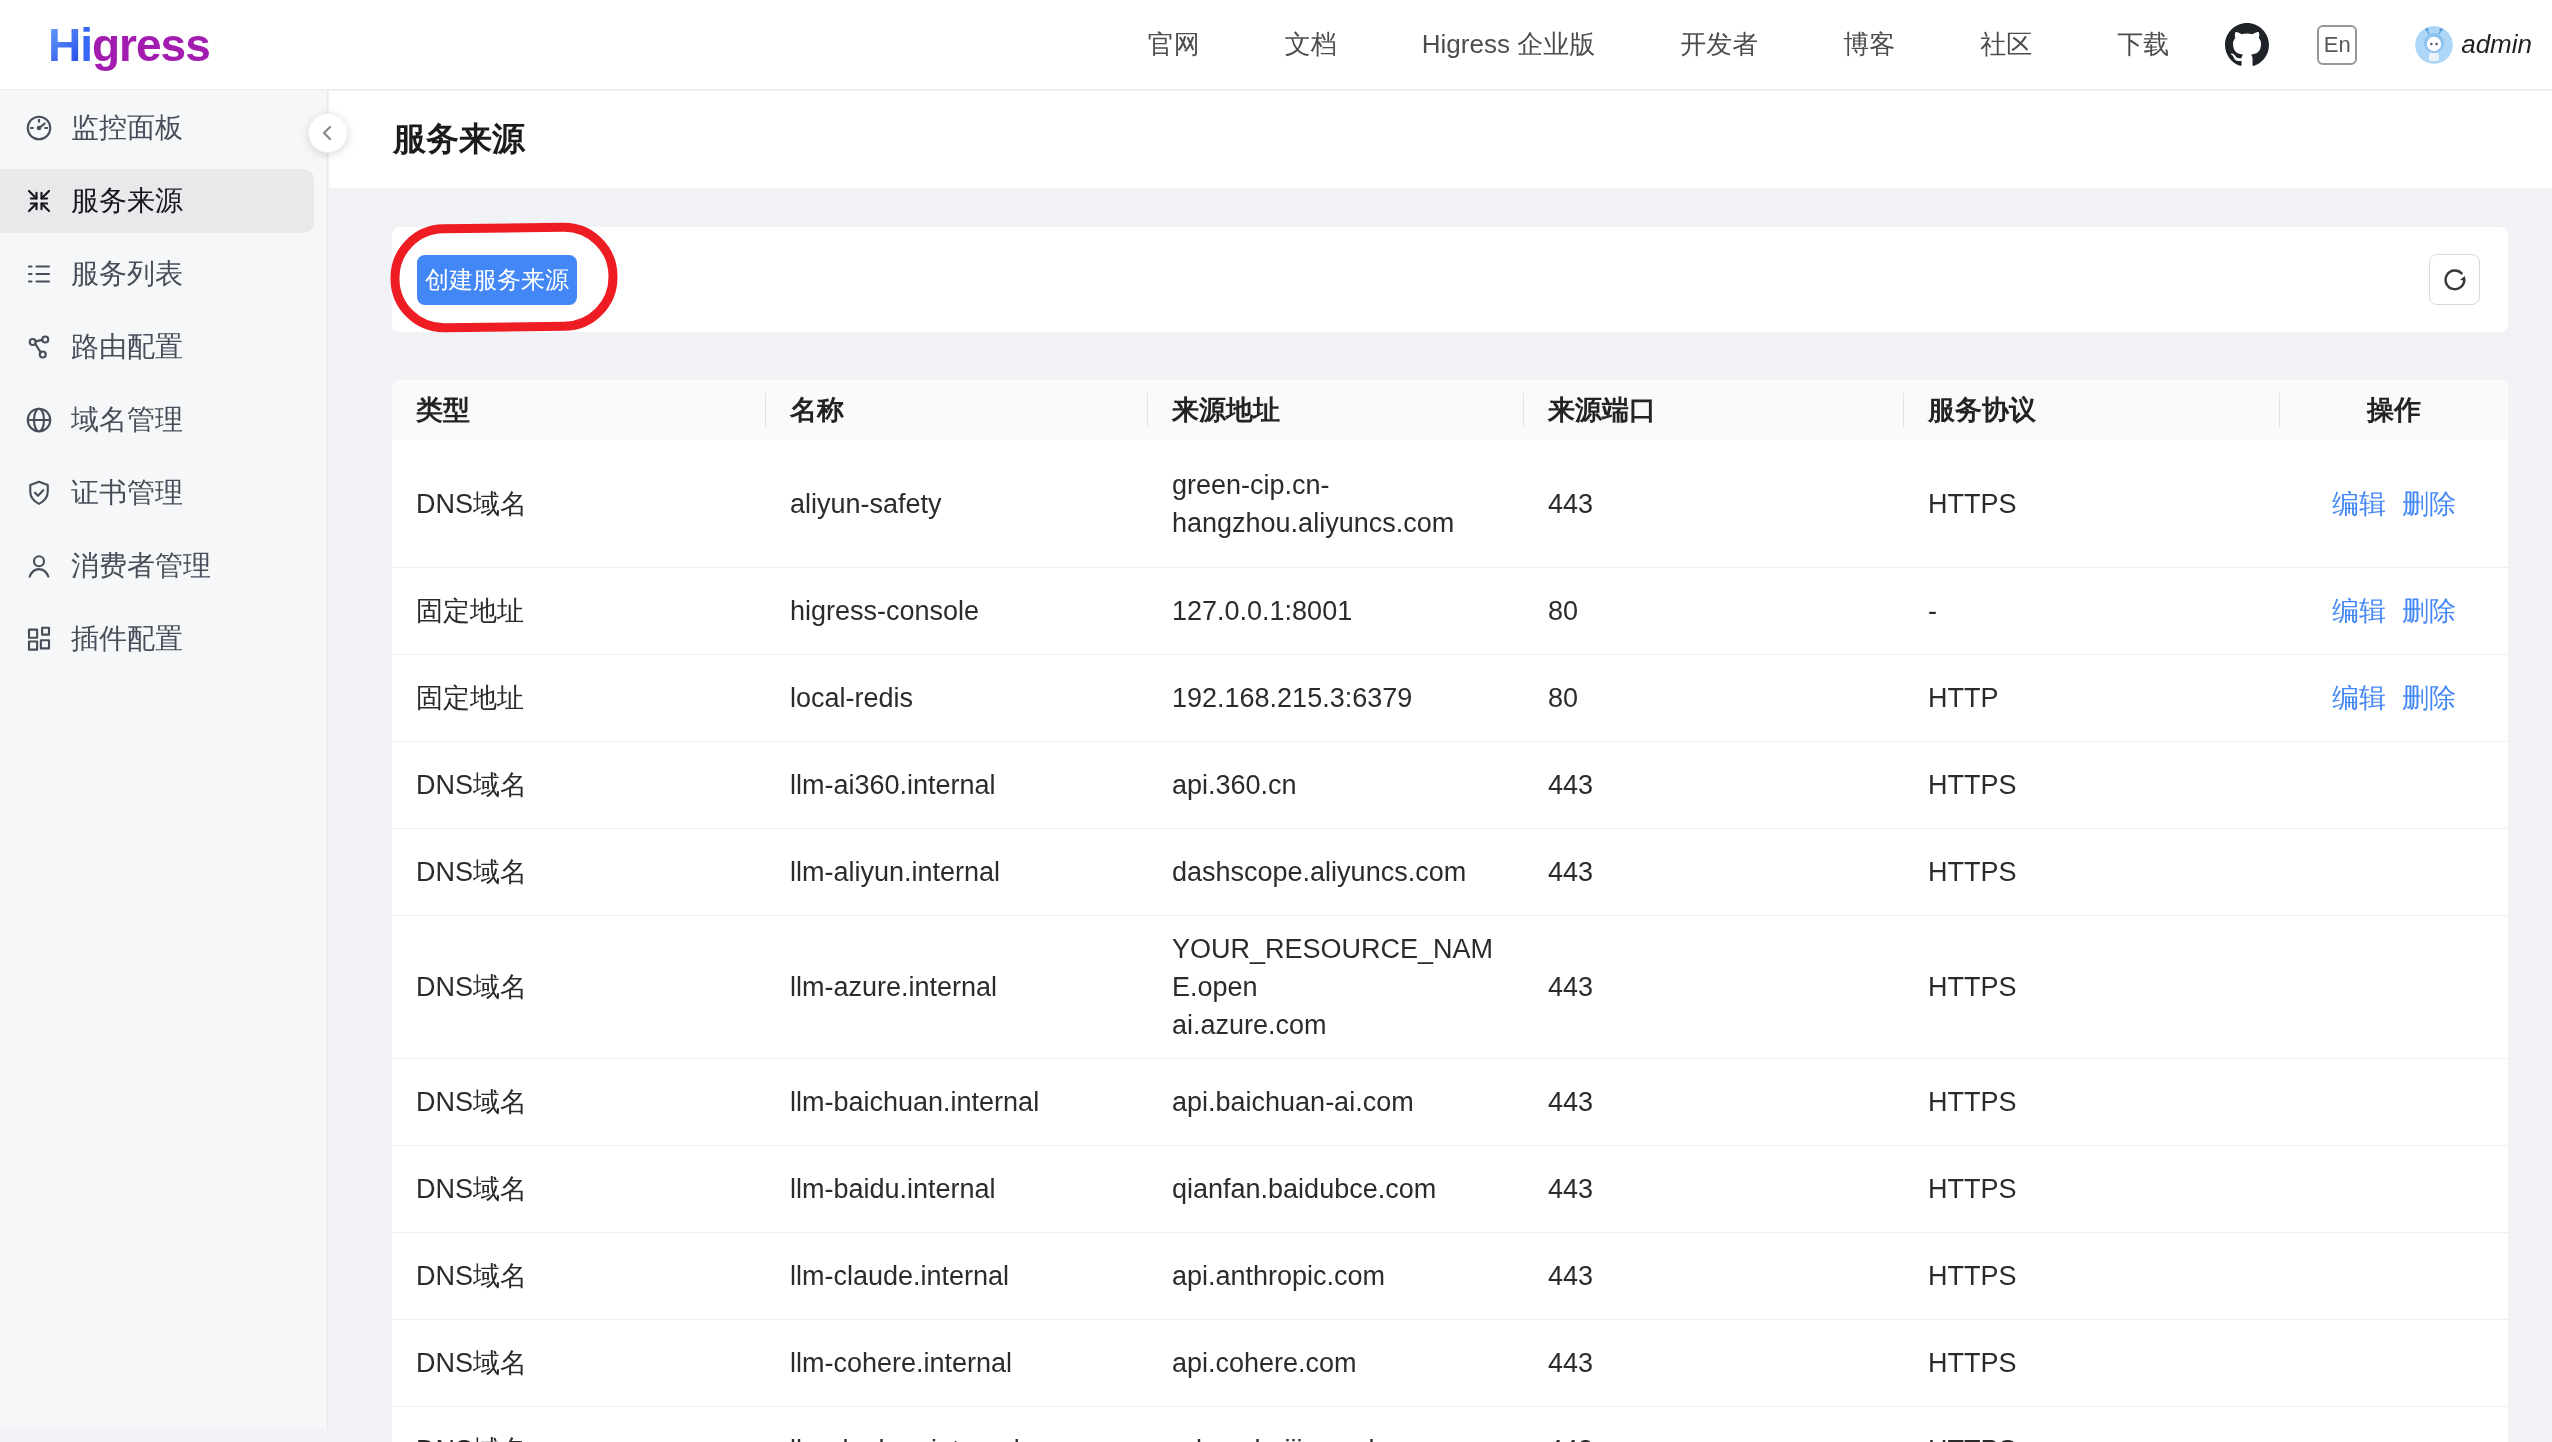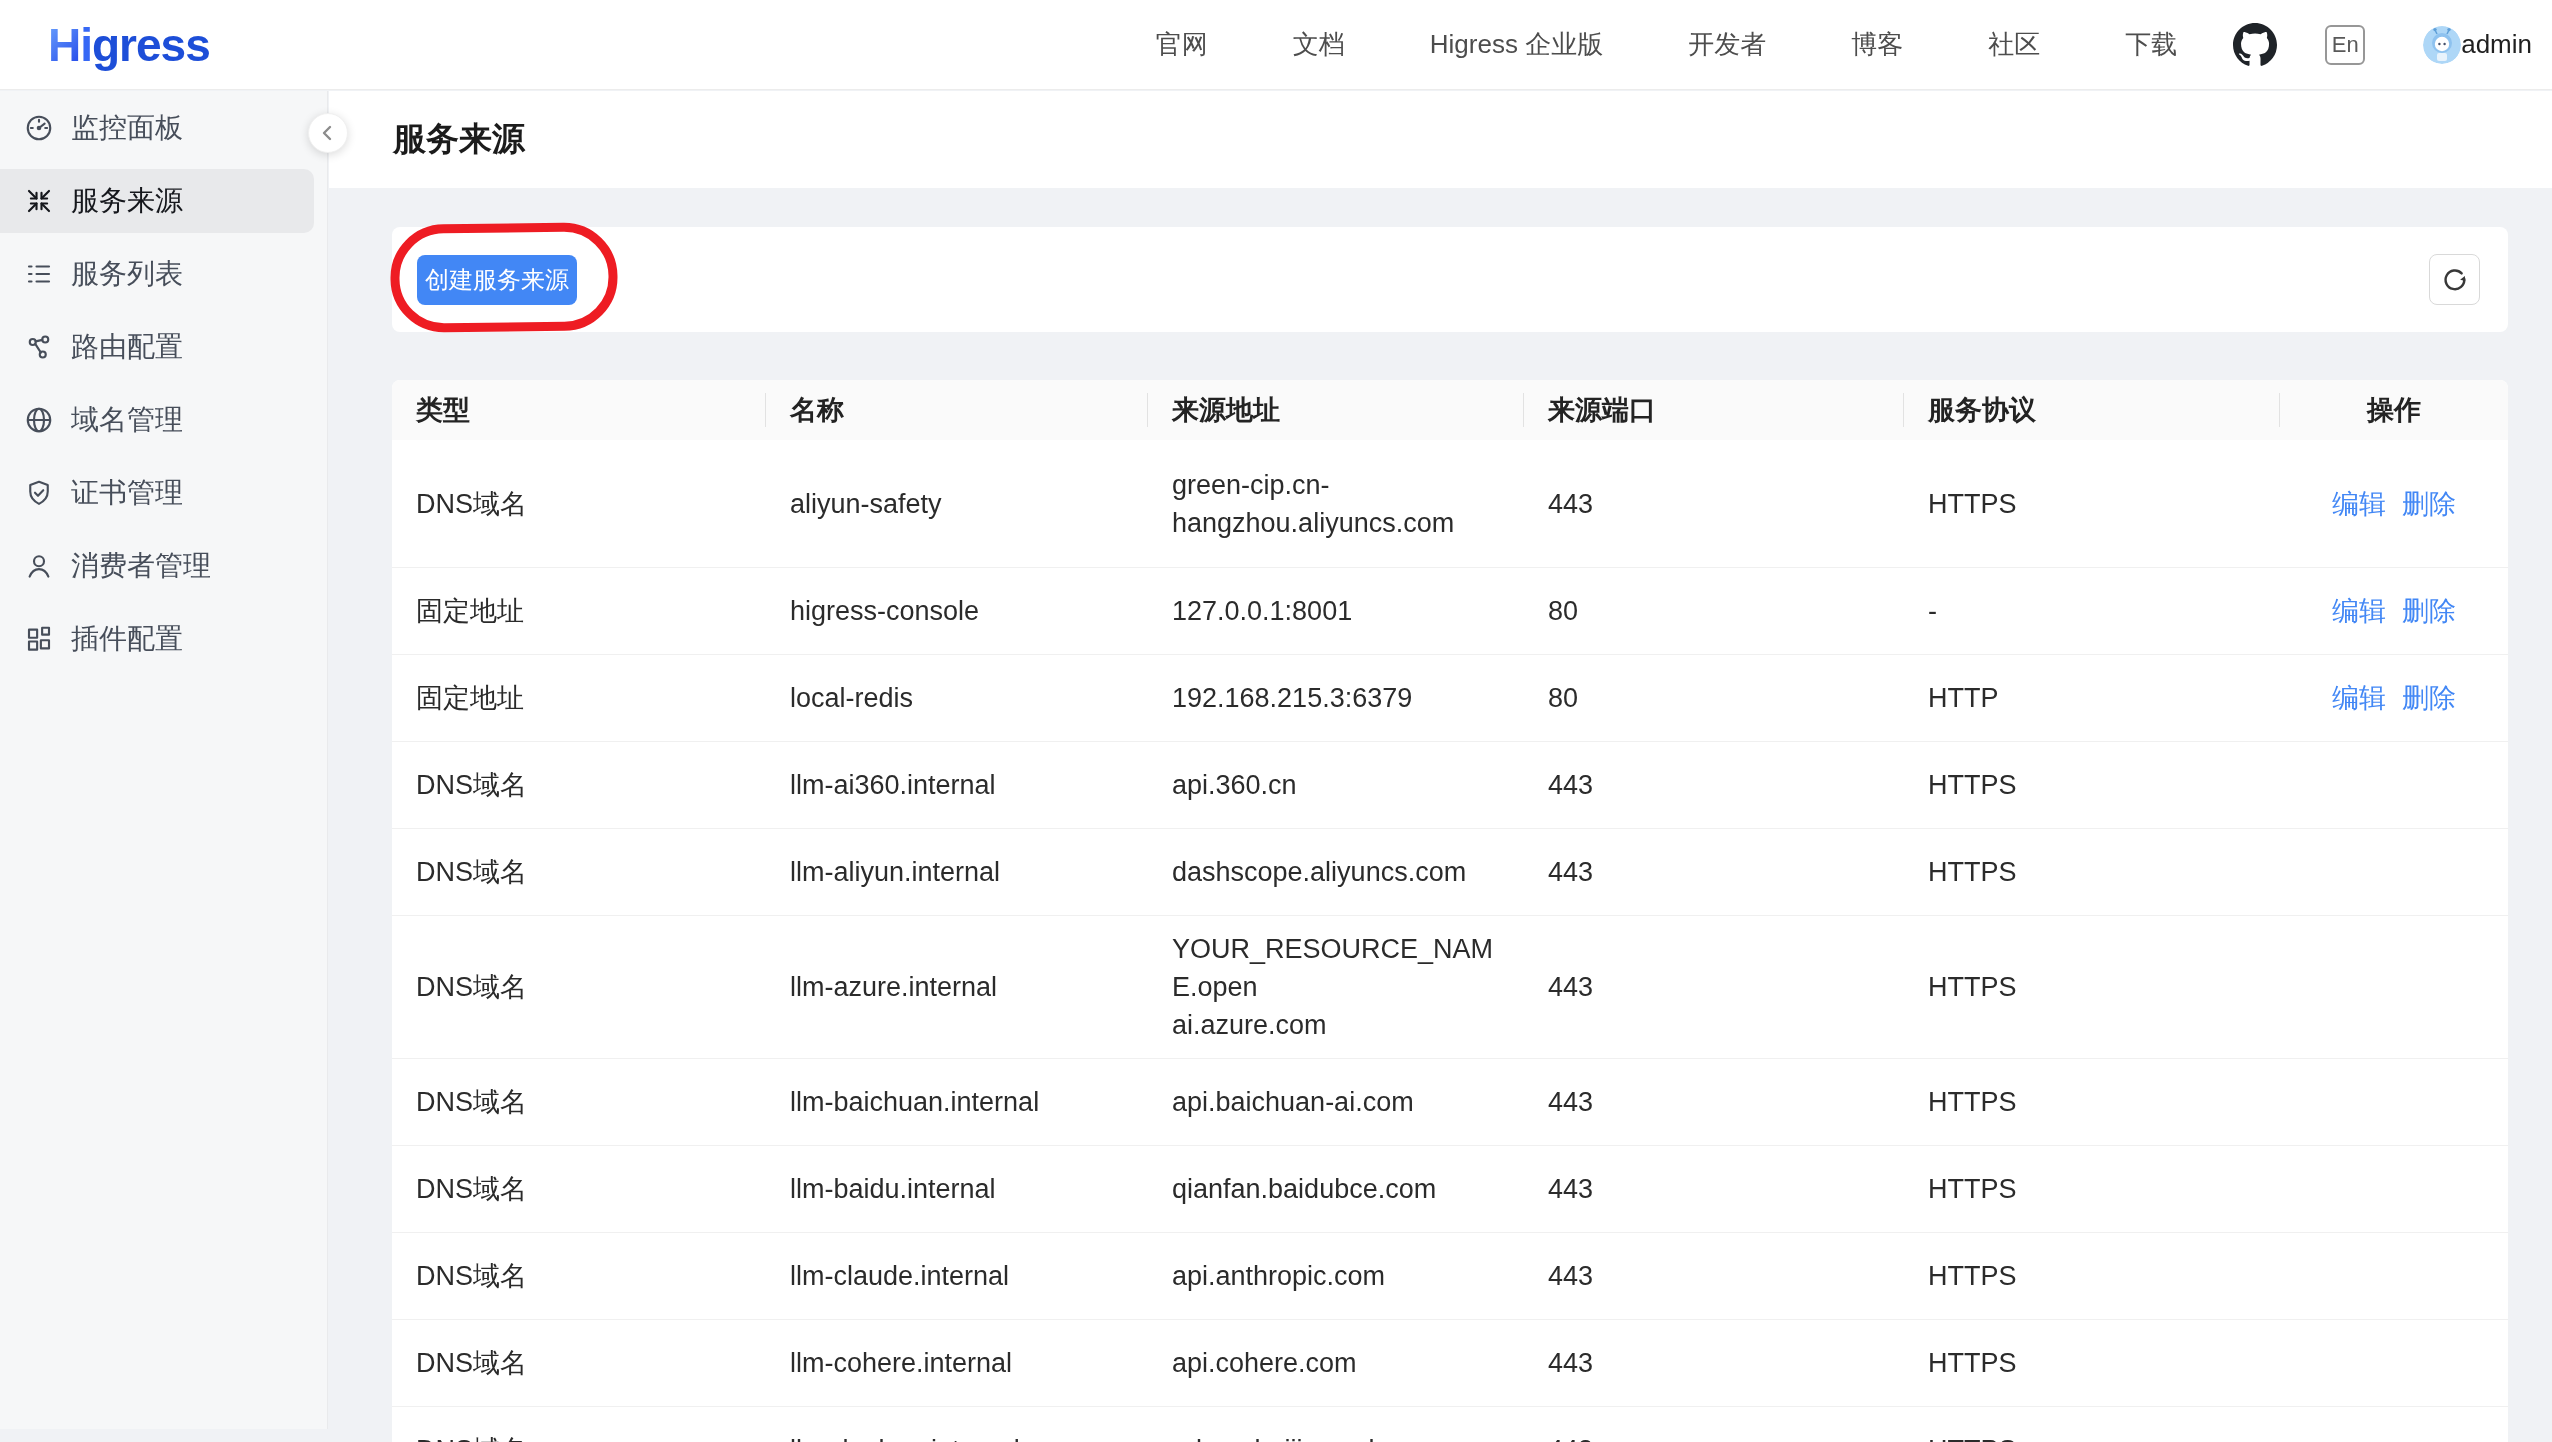--- a/index.html
+++ b/index.html
@@ -8,28 +8,28 @@
   .app { position:relative; width:2552px; height:1442px; overflow:hidden; background:#f0f2f5; }
 
   
   .topbar { position:absolute; top:0; left:0; right:0; height:90px; background:#fff;
             border-bottom:1px solid #ececec; display:flex; align-items:center;
             padding:0 20px 0 48px; z-index:30; }
   .logo { font-size:46px; font-weight:bold; letter-spacing:-1px; display:flex; align-items:baseline; cursor:pointer; }
   .logo .h { background:linear-gradient(135deg,#6fa7ff 0%,#2d55ec 80%);
              -webkit-background-clip:text; background-clip:text; color:transparent; }
   .logo .i { color:#3668f5; }
-  .logo .rest { color:#1d4ed8; }
+  .logo .rest { color:#a21caf; }
   .topnav { margin-left:auto; display:flex; align-items:flex-start; gap:85px; }
   .topnav-item { font-size:26px; color:#4d4d4d; white-space:nowrap; cursor:pointer; }
   .gh { width:44px; height:44px; margin-left:56px; cursor:pointer; flex:none; }
   .lang-btn { width:40px; height:40px; margin-left:48px; border:2px solid #979797; border-radius:6px;
               color:#595959; font-size:22px; display:flex; align-items:center; justify-content:center;
               background:#fff; cursor:pointer; flex:none; }
-  .user { display:flex; align-items:center; gap:0; margin-left:58px; cursor:pointer; }
+  .user { display:flex; align-items:center; gap:8px; margin-left:58px; cursor:pointer;font-style:italic; }
   .avatar { width:38px; height:38px; border-radius:50%; flex:none; }
   .user-name { font-size:26px; color:#1f1f1f; font-weight:500; }
 
   
   .sidebar { position:absolute; top:91px; left:0; bottom:13px; width:328px; background:#f6f7f8;
              border-right:1px solid #e9eaec; padding-top:5px; z-index:10; }
   .side-item { height:64px; margin:0 13px 9px 0; display:flex; align-items:center; gap:17px;
                padding-left:24px; font-size:28px; color:#474e5a; border-radius:0 10px 10px 0; cursor:pointer; }
   .side-item svg { width:30px; height:30px; flex:none; }
   .side-item.active { background:#e8e9eb; color:#15171c; font-weight:500; }

